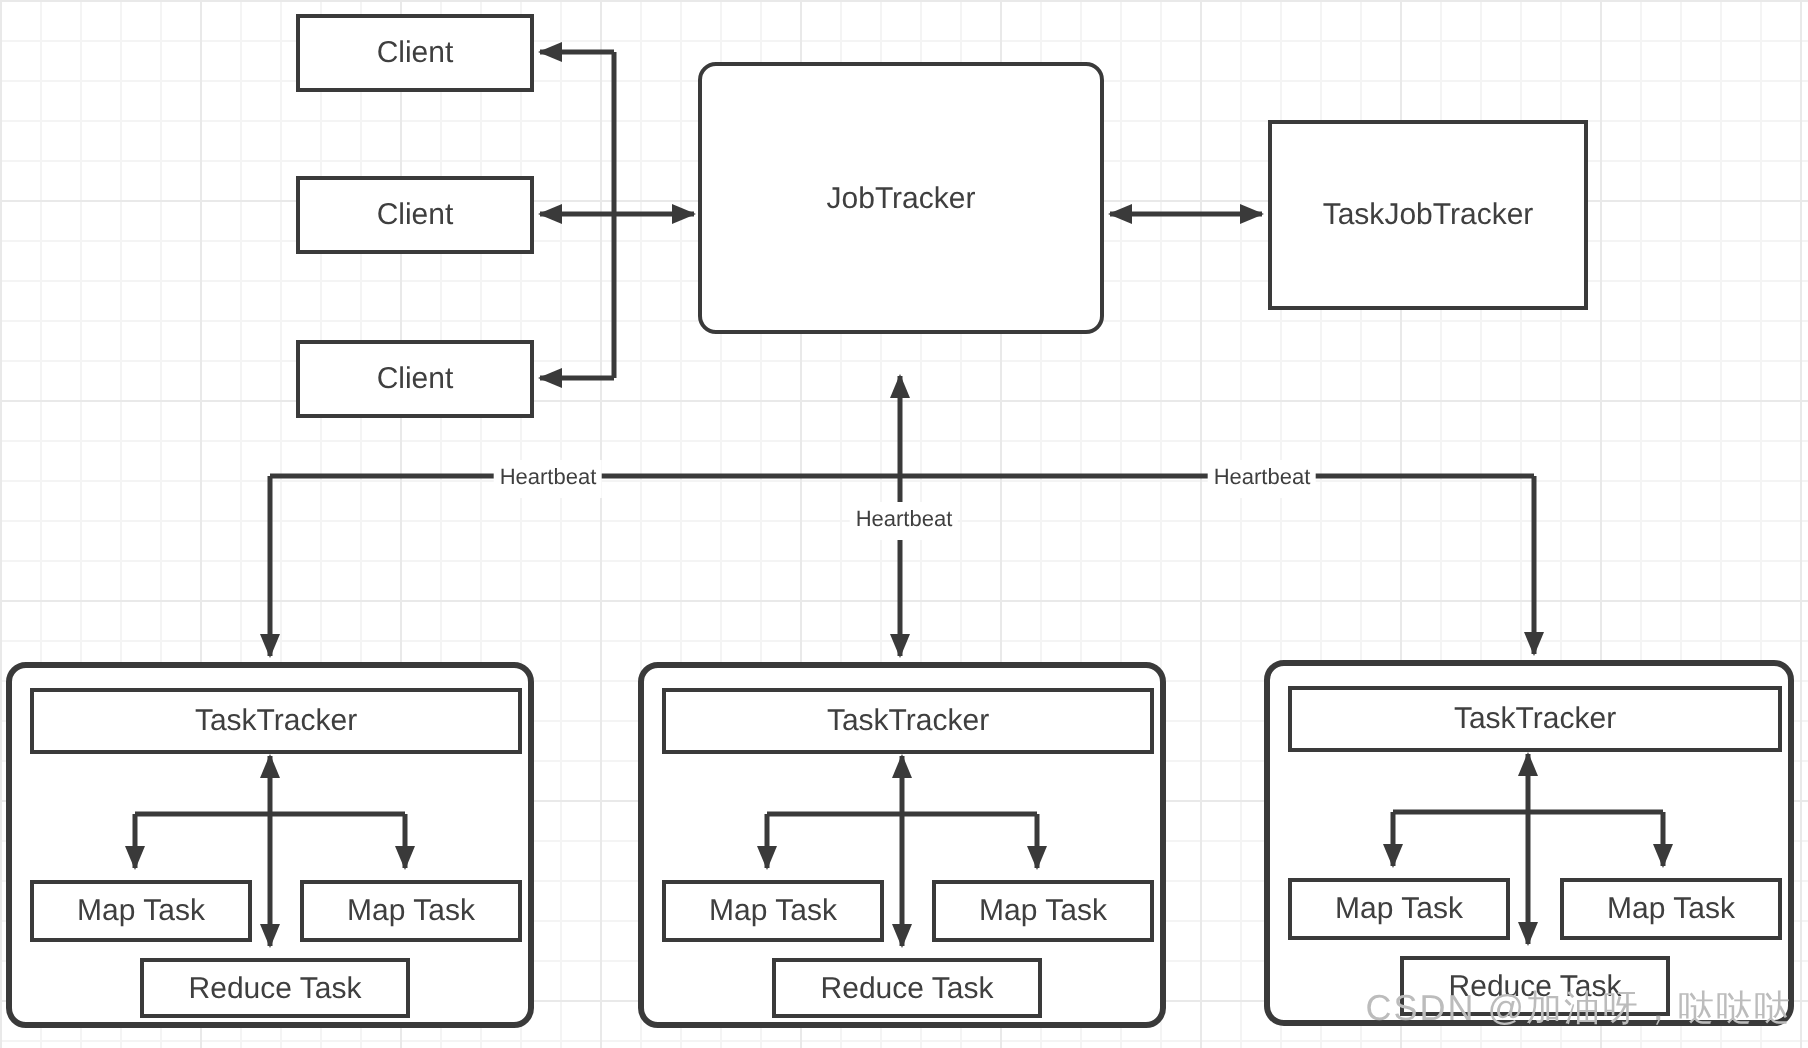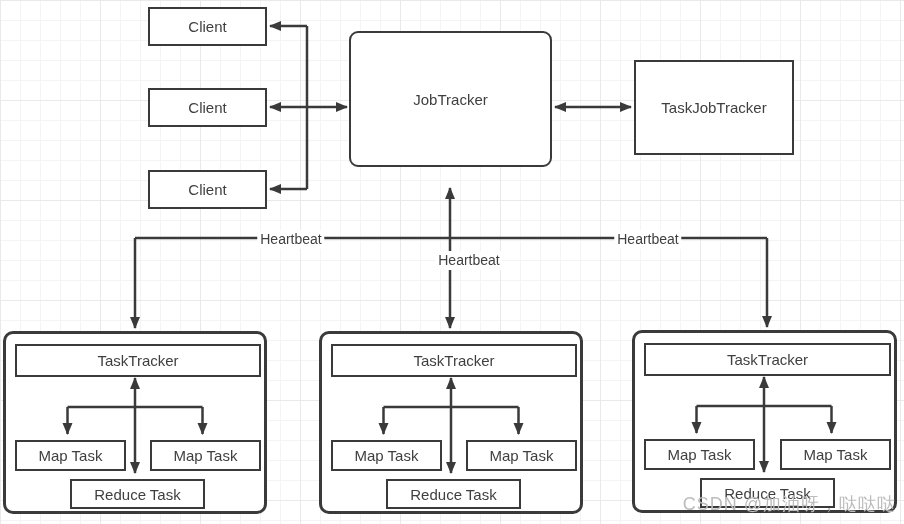--- a/index.html
+++ b/index.html
@@ -39,24 +39,23 @@
   .group .node{z-index:2;}
   svg.arrows{
     position:absolute;left:0;top:0;z-index:3;pointer-events:none;
   }
   svg.arrows path{stroke:#3a3a3a;stroke-width:2.5;fill:none;}
   .hb-label{
     position:absolute;
     transform:translateX(-50%);
     background:#ffffff;
     padding:0 3px;
-    font-size:14px;line-height:19px;
+    font-size:11px;line-height:19px;
     z-index:4;
     white-space:nowrap;
-    margin-left:17px;
   }
   .watermark{
     position:absolute;
     z-index:5;
     font-size:18px;
     letter-spacing:1px;
     color:#bcbcbc;
     white-space:nowrap;
     margin-left:35px;
   }

